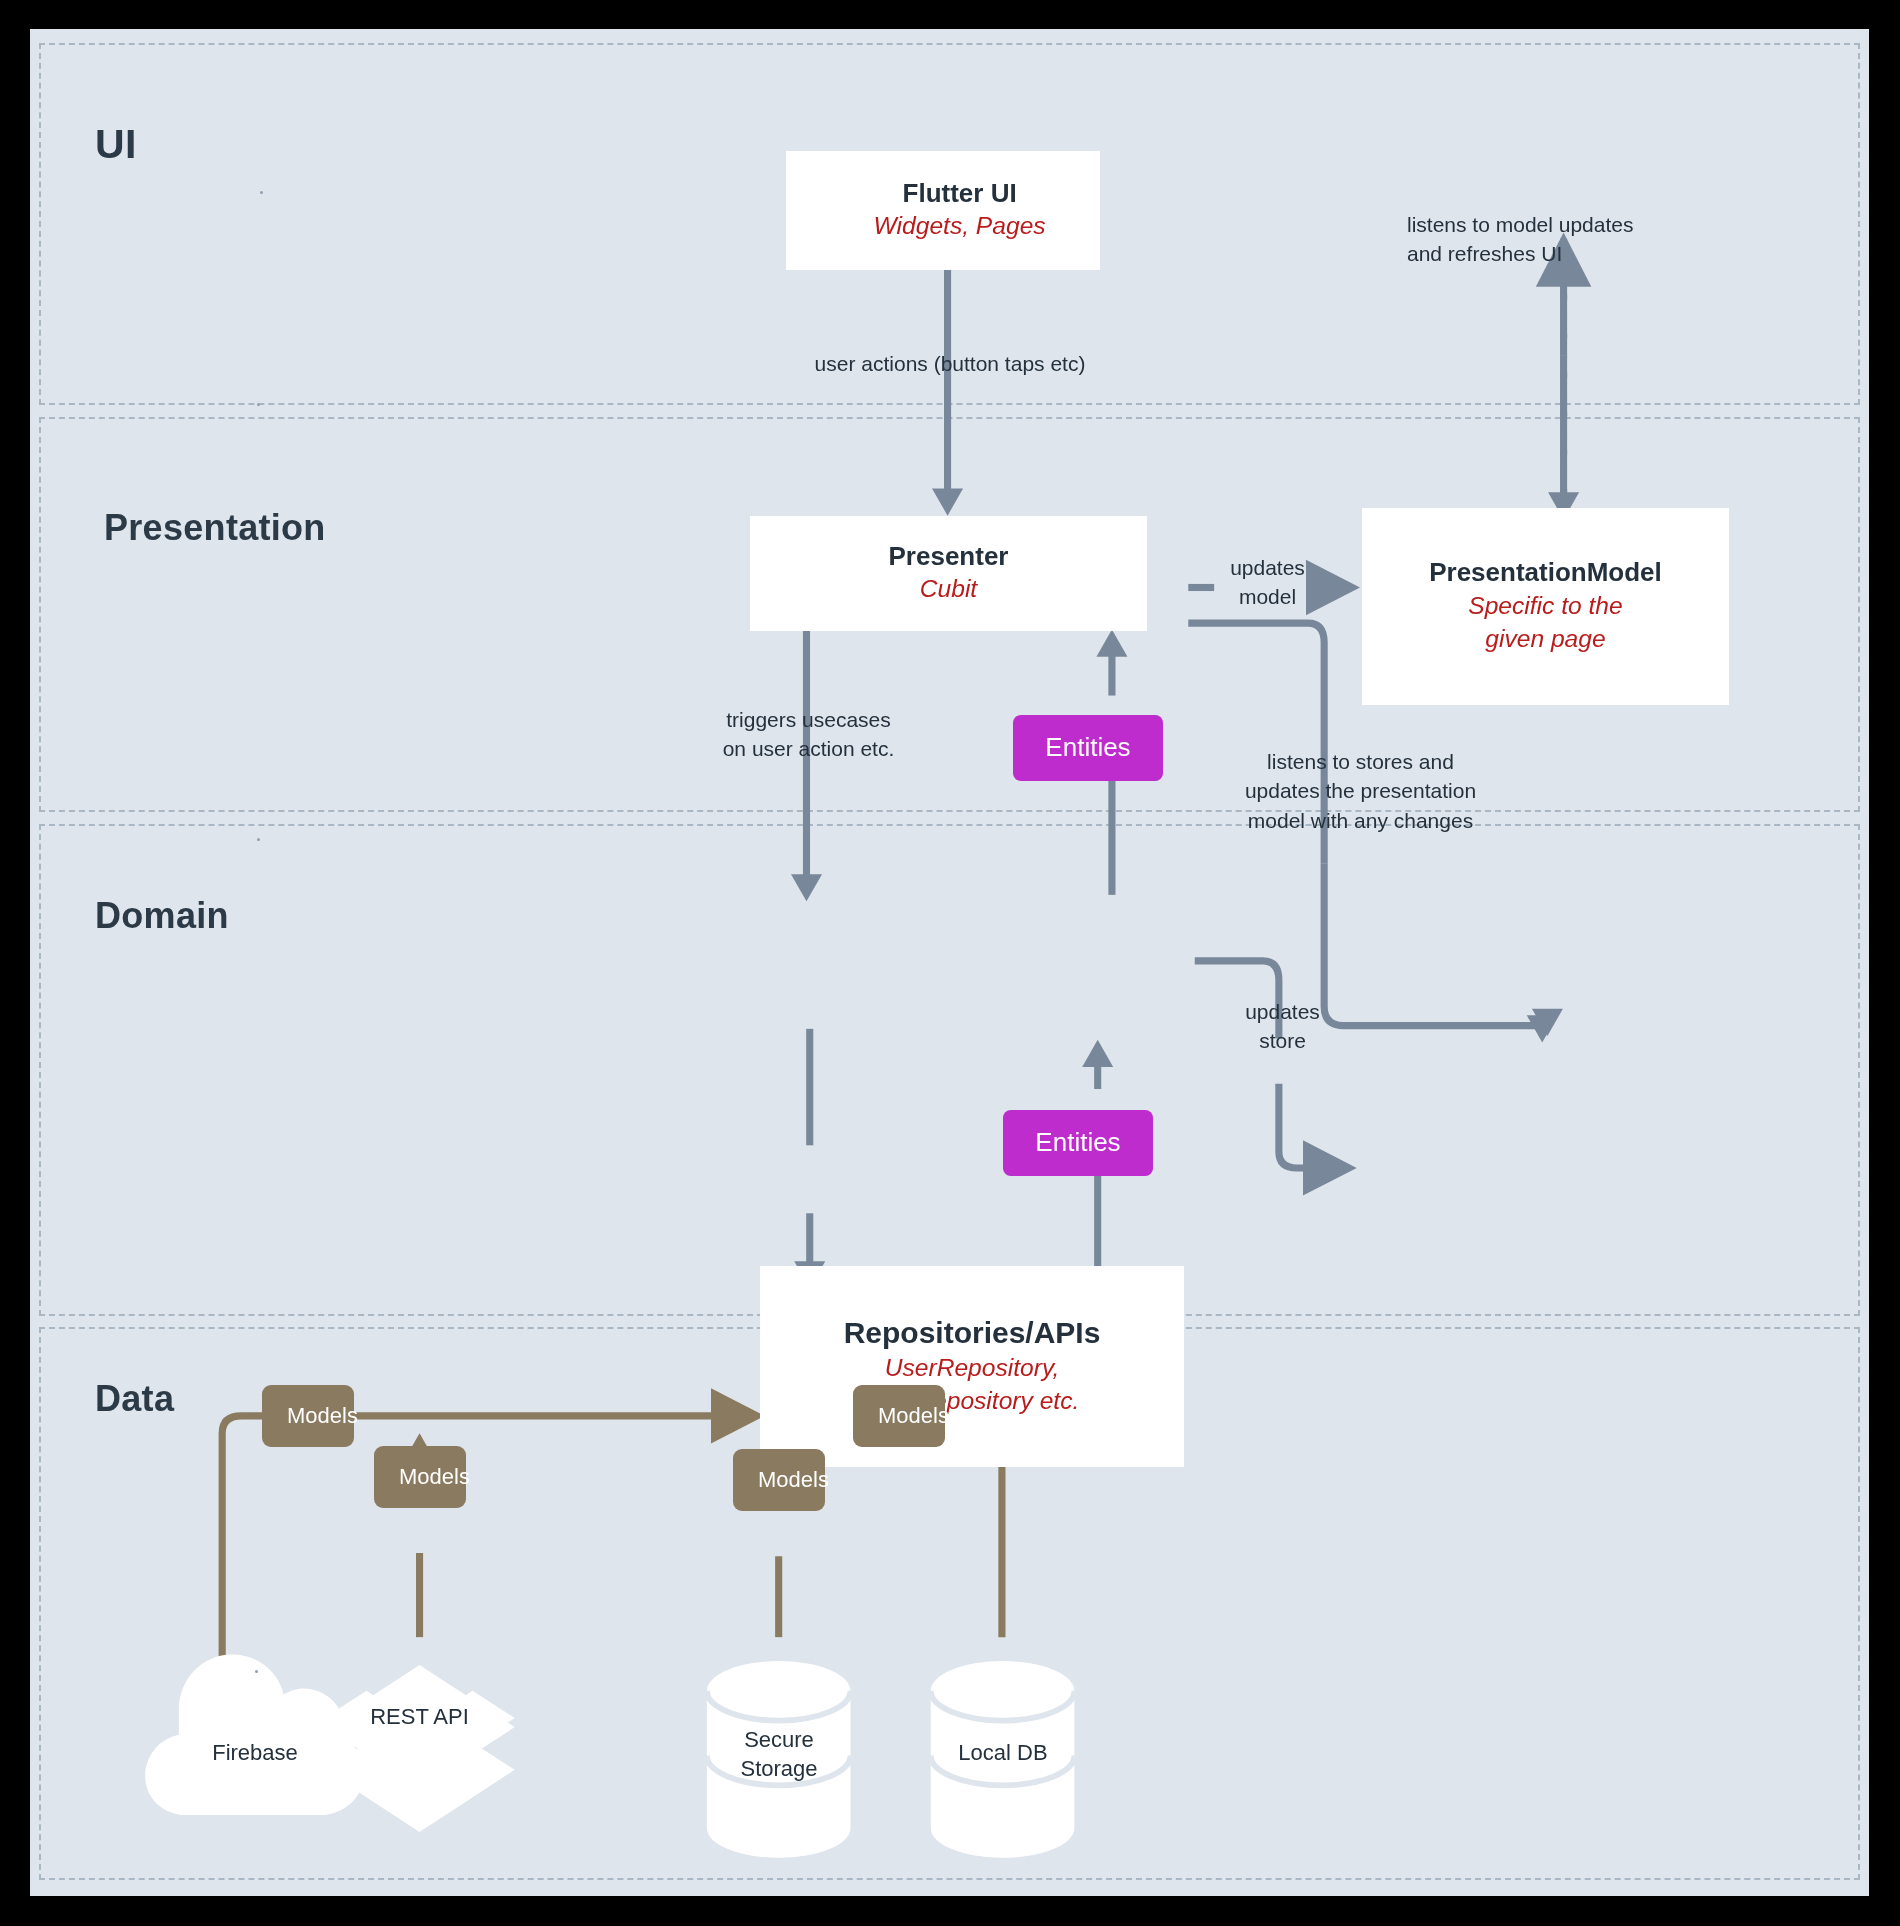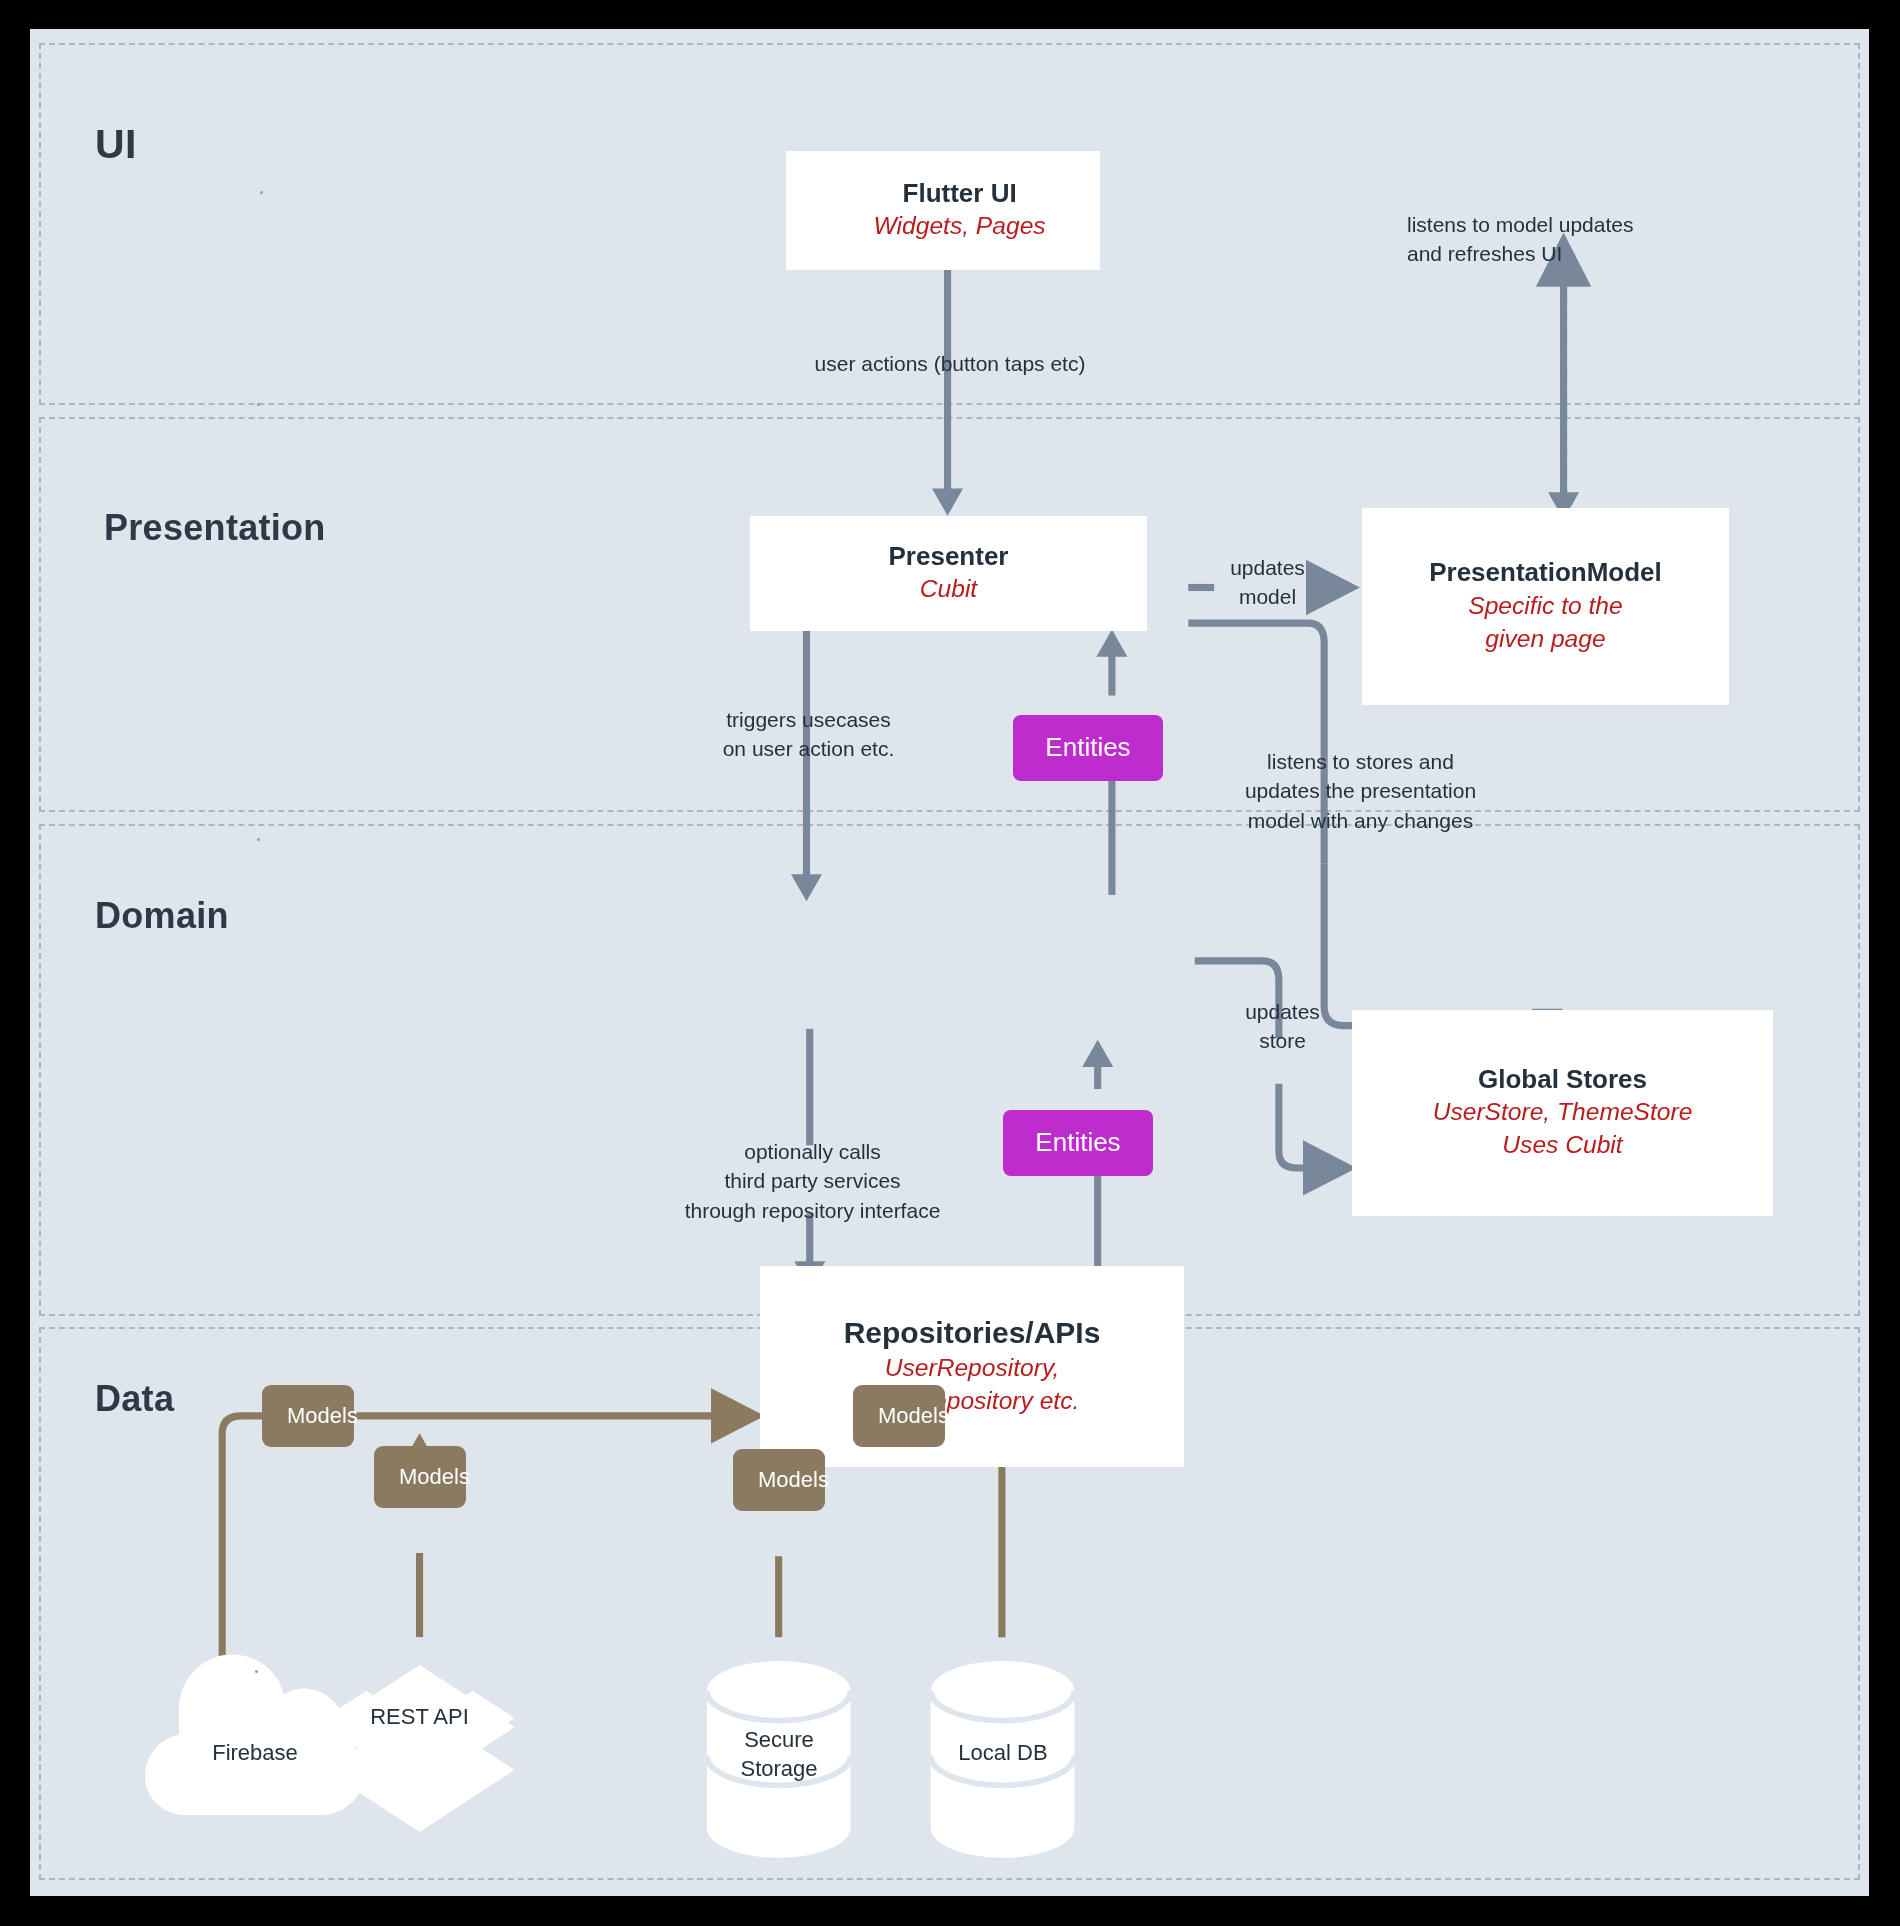--- a/index.html
+++ b/index.html
@@ -237,25 +237,20 @@
       <div class="s">Cubit</div>
     </div>
 
     <div class="node" style="left:1332px; top:479px; width:367px; height:197px;">
       <div class="t">PresentationModel</div>
       <div class="s" style="white-space:pre-line;">Specific to the
 given page</div>
     </div>
 
 
-    <div class="node" style="left:1322px; top:981px; width:421px; height:206px;">
-      <div class="t">Global Stores</div>
-      <div class="s" style="white-space:pre-line;">UserStore, ThemeStore
-Uses Cubit</div>
-    </div>
 
     <div class="node" style="left:730px; top:1237px; width:424px; height:201px;">
       <div class="t" style="font-size:30px;">Repositories/APIs</div>
       <div class="s" style="white-space:pre-line;">UserRepository,
 AuthRepository etc.</div>
     </div>
 
     <div class="chip entities" style="left:983px; top:686px; width:150px; height:66px;">
       <span>Entities</span>
     </div>
@@ -291,23 +286,20 @@
     <div class="elabel" style="left:623px; top:676px; width:311px;">triggers usecases
 on user action etc.</div>
 
     <div class="elabel" style="left:1188px; top:718px; width:285px;">listens to stores and
 updates the presentation
 model with any changes</div>
 
     <div class="elabel" style="left:1191px; top:968px; width:123px;">updates
 store</div>
 
-    <div class="elabel" style="left:582px; top:1108px; width:401px;">optionally calls
-third party services
-through repository interface</div>
 
     <div class="shape-label" style="left:129px; top:1709px; width:192px;">Firebase</div>
 
     <div class="shape-label" style="left:304px; top:1673px; width:171px;">REST API</div>
 
     <div class="shape-label" style="left:665px; top:1696px; width:168px;">Secure
 Storage</div>
 
     <div class="shape-label" style="left:889px; top:1709px; width:168px;">Local DB</div>
 

